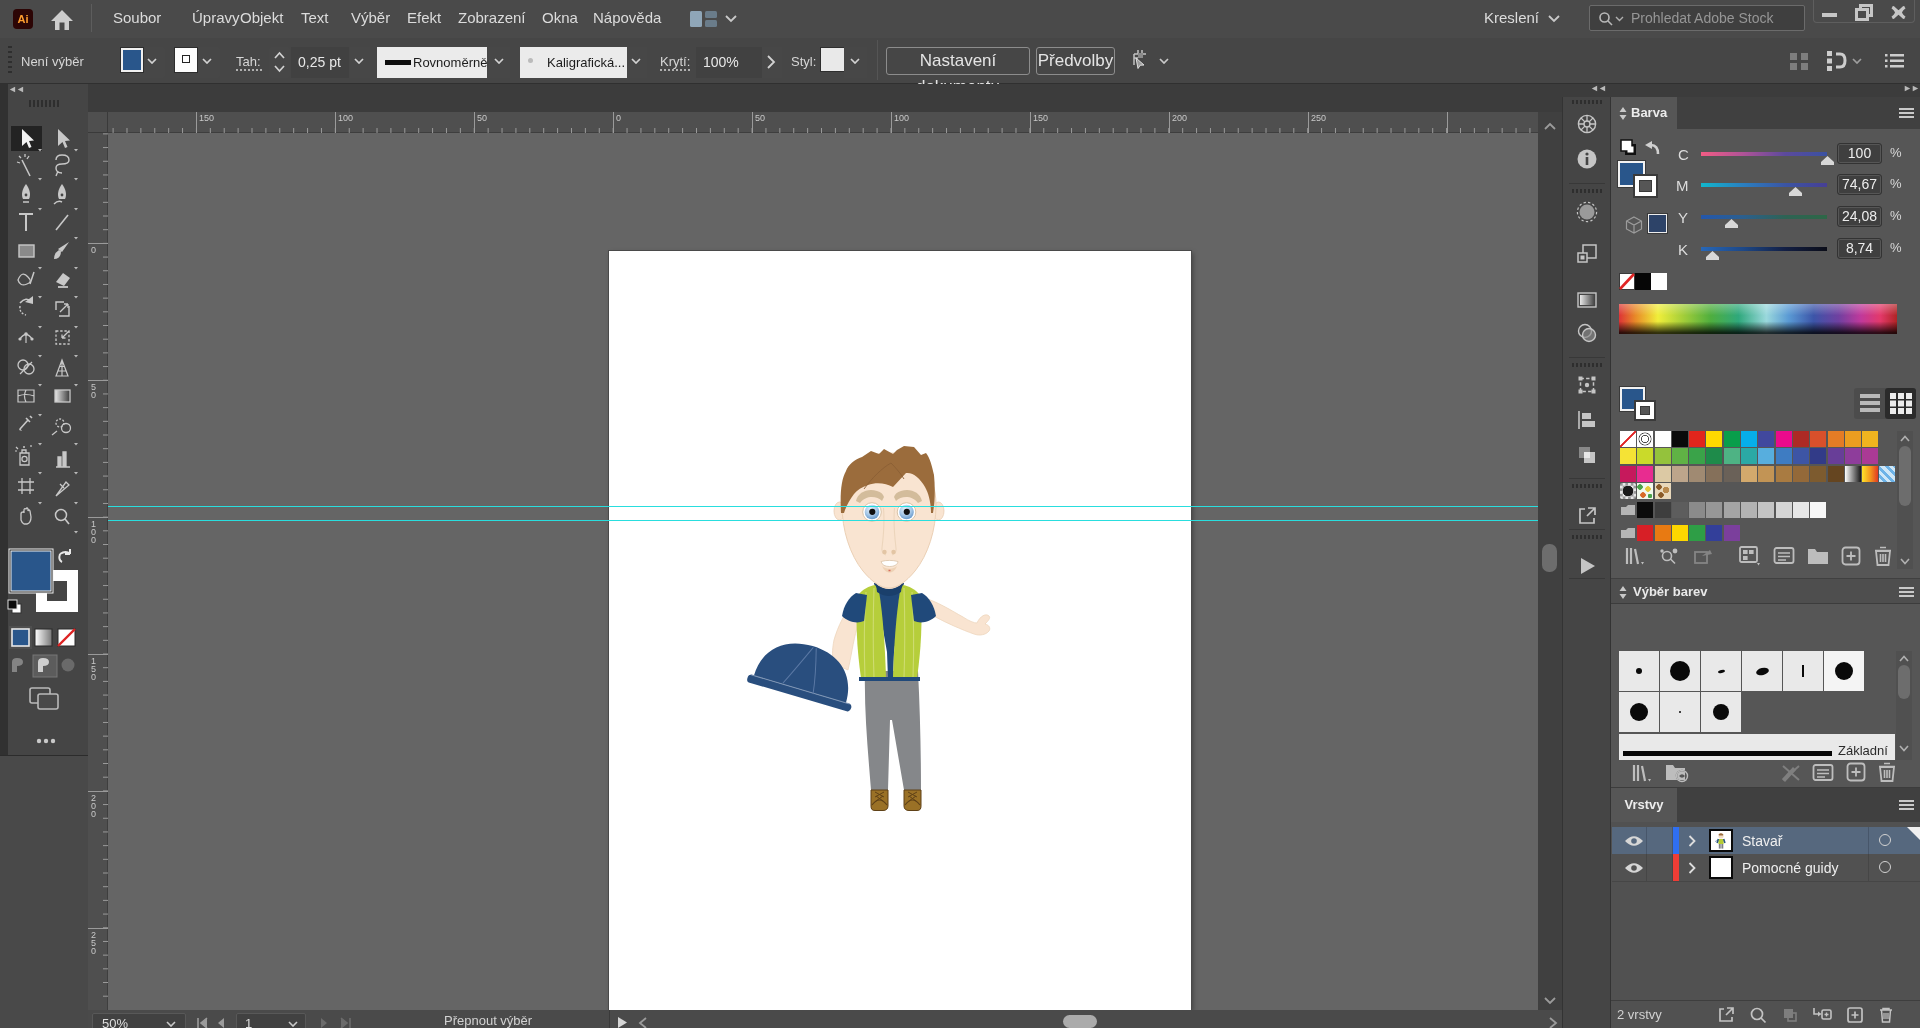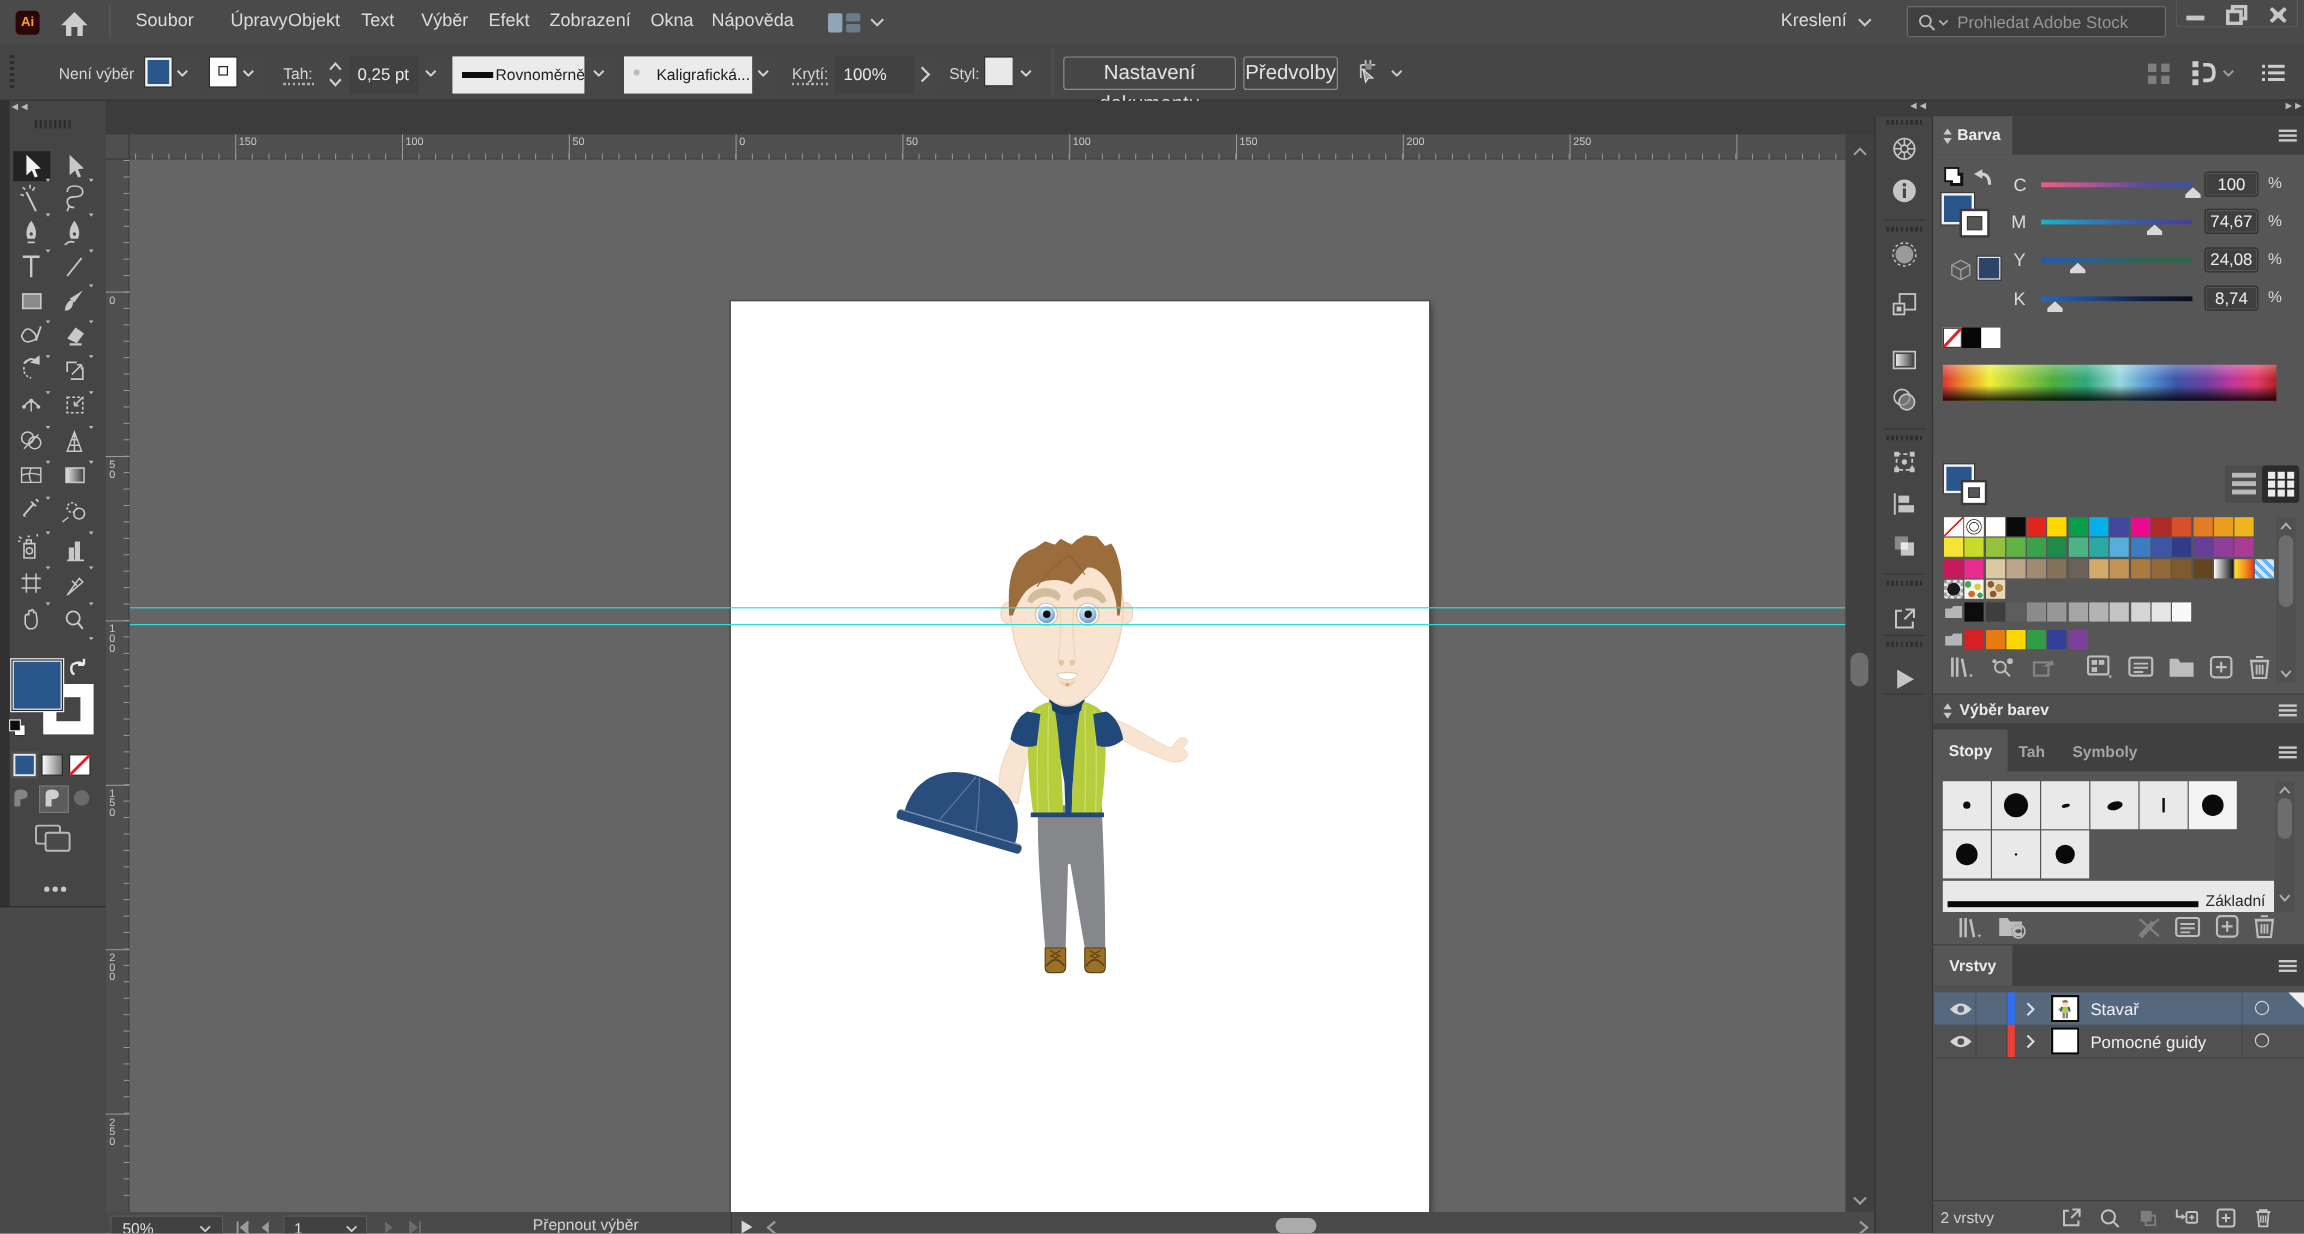--- a/index.html
+++ b/index.html
@@ -99,21 +99,21 @@
         <rect x="5.5" y="1.5" width="11" height="10" fill="none" stroke="#c6c6c6" stroke-width="3"></rect>
         <rect x="1.5" y="5.5" width="11" height="10" fill="#4a4a4a" stroke="#c6c6c6" stroke-width="3"></rect>
       </svg>
     <svg class="abs" style="left:1891px;top:6px;" width="15" height="13" viewBox="0 0 15 13">
         <path d="M1 0 L7.5 5 L14 0 L11 6.5 L14 13 L7.5 8 L1 13 L4 6.5 Z" fill="#c6c6c6"></path>
         <path d="M1.5 1 L13.5 12 M13.5 1 L1.5 12" stroke="#c6c6c6" stroke-width="3.2"></path>
       </svg>
   </div>
   <div class="abs" id="ctrlbar">
     <div class="abs" style="left:8px;top:8px;width:4px;height:30px;background-image:repeating-linear-gradient(to bottom,#2e2e2e 0 2px,transparent 2px 5px);"></div>
-    <span class="clabel" style="left:21px;margin-left:28px;">Není výběr</span>
+    <span class="clabel" style="left:21px;">Není výběr</span>
     <div class="abs" style="left:120px;top:9px;width:45px;height:31px;background:#474747;border-radius:2px;"></div>
     <div class="abs" style="left:121px;top:10px;width:22px;height:24px;background:#29568b;border:2px solid #f0f0f0;box-shadow:0 0 0 1px #2e2e2e;"></div>
     <svg class="chev" style="left:147px;top:20px;" viewBox="0 0 10 6">
         <path d="M1 1 L5 5 L9 1" stroke="#d2d2d2" stroke-width="1.7" fill="none"></path>
       </svg>
     <div class="abs" style="left:174px;top:9px;width:46px;height:31px;background:#474747;border-radius:2px;"></div>
     <div class="abs" style="left:175px;top:10px;width:22px;height:24px;background:#fdfdfd;box-shadow:0 0 0 1px #2e2e2e;"></div>
     <div class="abs" style="left:182px;top:17px;width:8px;height:8px;border:1.6px solid #222;"></div>
     <svg class="chev" style="left:202px;top:20px;" viewBox="0 0 10 6">
         <path d="M1 1 L5 5 L9 1" stroke="#d2d2d2" stroke-width="1.7" fill="none"></path>
@@ -800,26 +800,20 @@
     </div>
 
     <div class="abs" style="left:0;top:481px;width:310px;height:26px;background:#4e4e4e;border-top:1px solid #404040;border-bottom:1px solid #3c3c3c;">
       <svg class="abs" style="left:8px;top:7px;" width="8" height="13" viewBox="0 0 8 13">
           <path d="M4 0 L7.5 5 L0.5 5 Z M4 13 L7.5 8 L0.5 8 Z" fill="#c9c9c9"></path>
         </svg>
       <span class="abs" style="left:22px;top:5px;font-size:13px;font-weight:bold;color:#e9e9e9;">Výběr barev</span>
       <div class="hamb" style="left:288px;top:8px;"></div>
     </div>
 
-    <div class="ptabrow" style="top:507px;height:39px;">
-      <div class="ptab" style="left:0;top:4px;width:62px;height:35px;line-height:35px;text-align:center;">Stopy</div>
-      <span class="ptabin" style="left:71px;top:15px;">Tah</span>
-      <span class="ptabin" style="left:116px;top:15px;">Symboly</span>
-      <div class="hamb" style="left:288px;top:18px;"></div>
-    </div>
     <div class="abs" style="left:0;top:546px;width:310px;height:144px;background:#565656;">
       <div class="brush" style="left:8px;top:8px;">
           <i style="width:6px;height:6px;"></i>
         </div>
       <div class="brush" style="left:49px;top:8px;">
           <i style="width:20px;height:20px;"></i>
         </div>
       <div class="brush" style="left:90px;top:8px;">
           <i style="width:7px;height:3px;transform:rotate(-14deg);"></i>
         </div>

